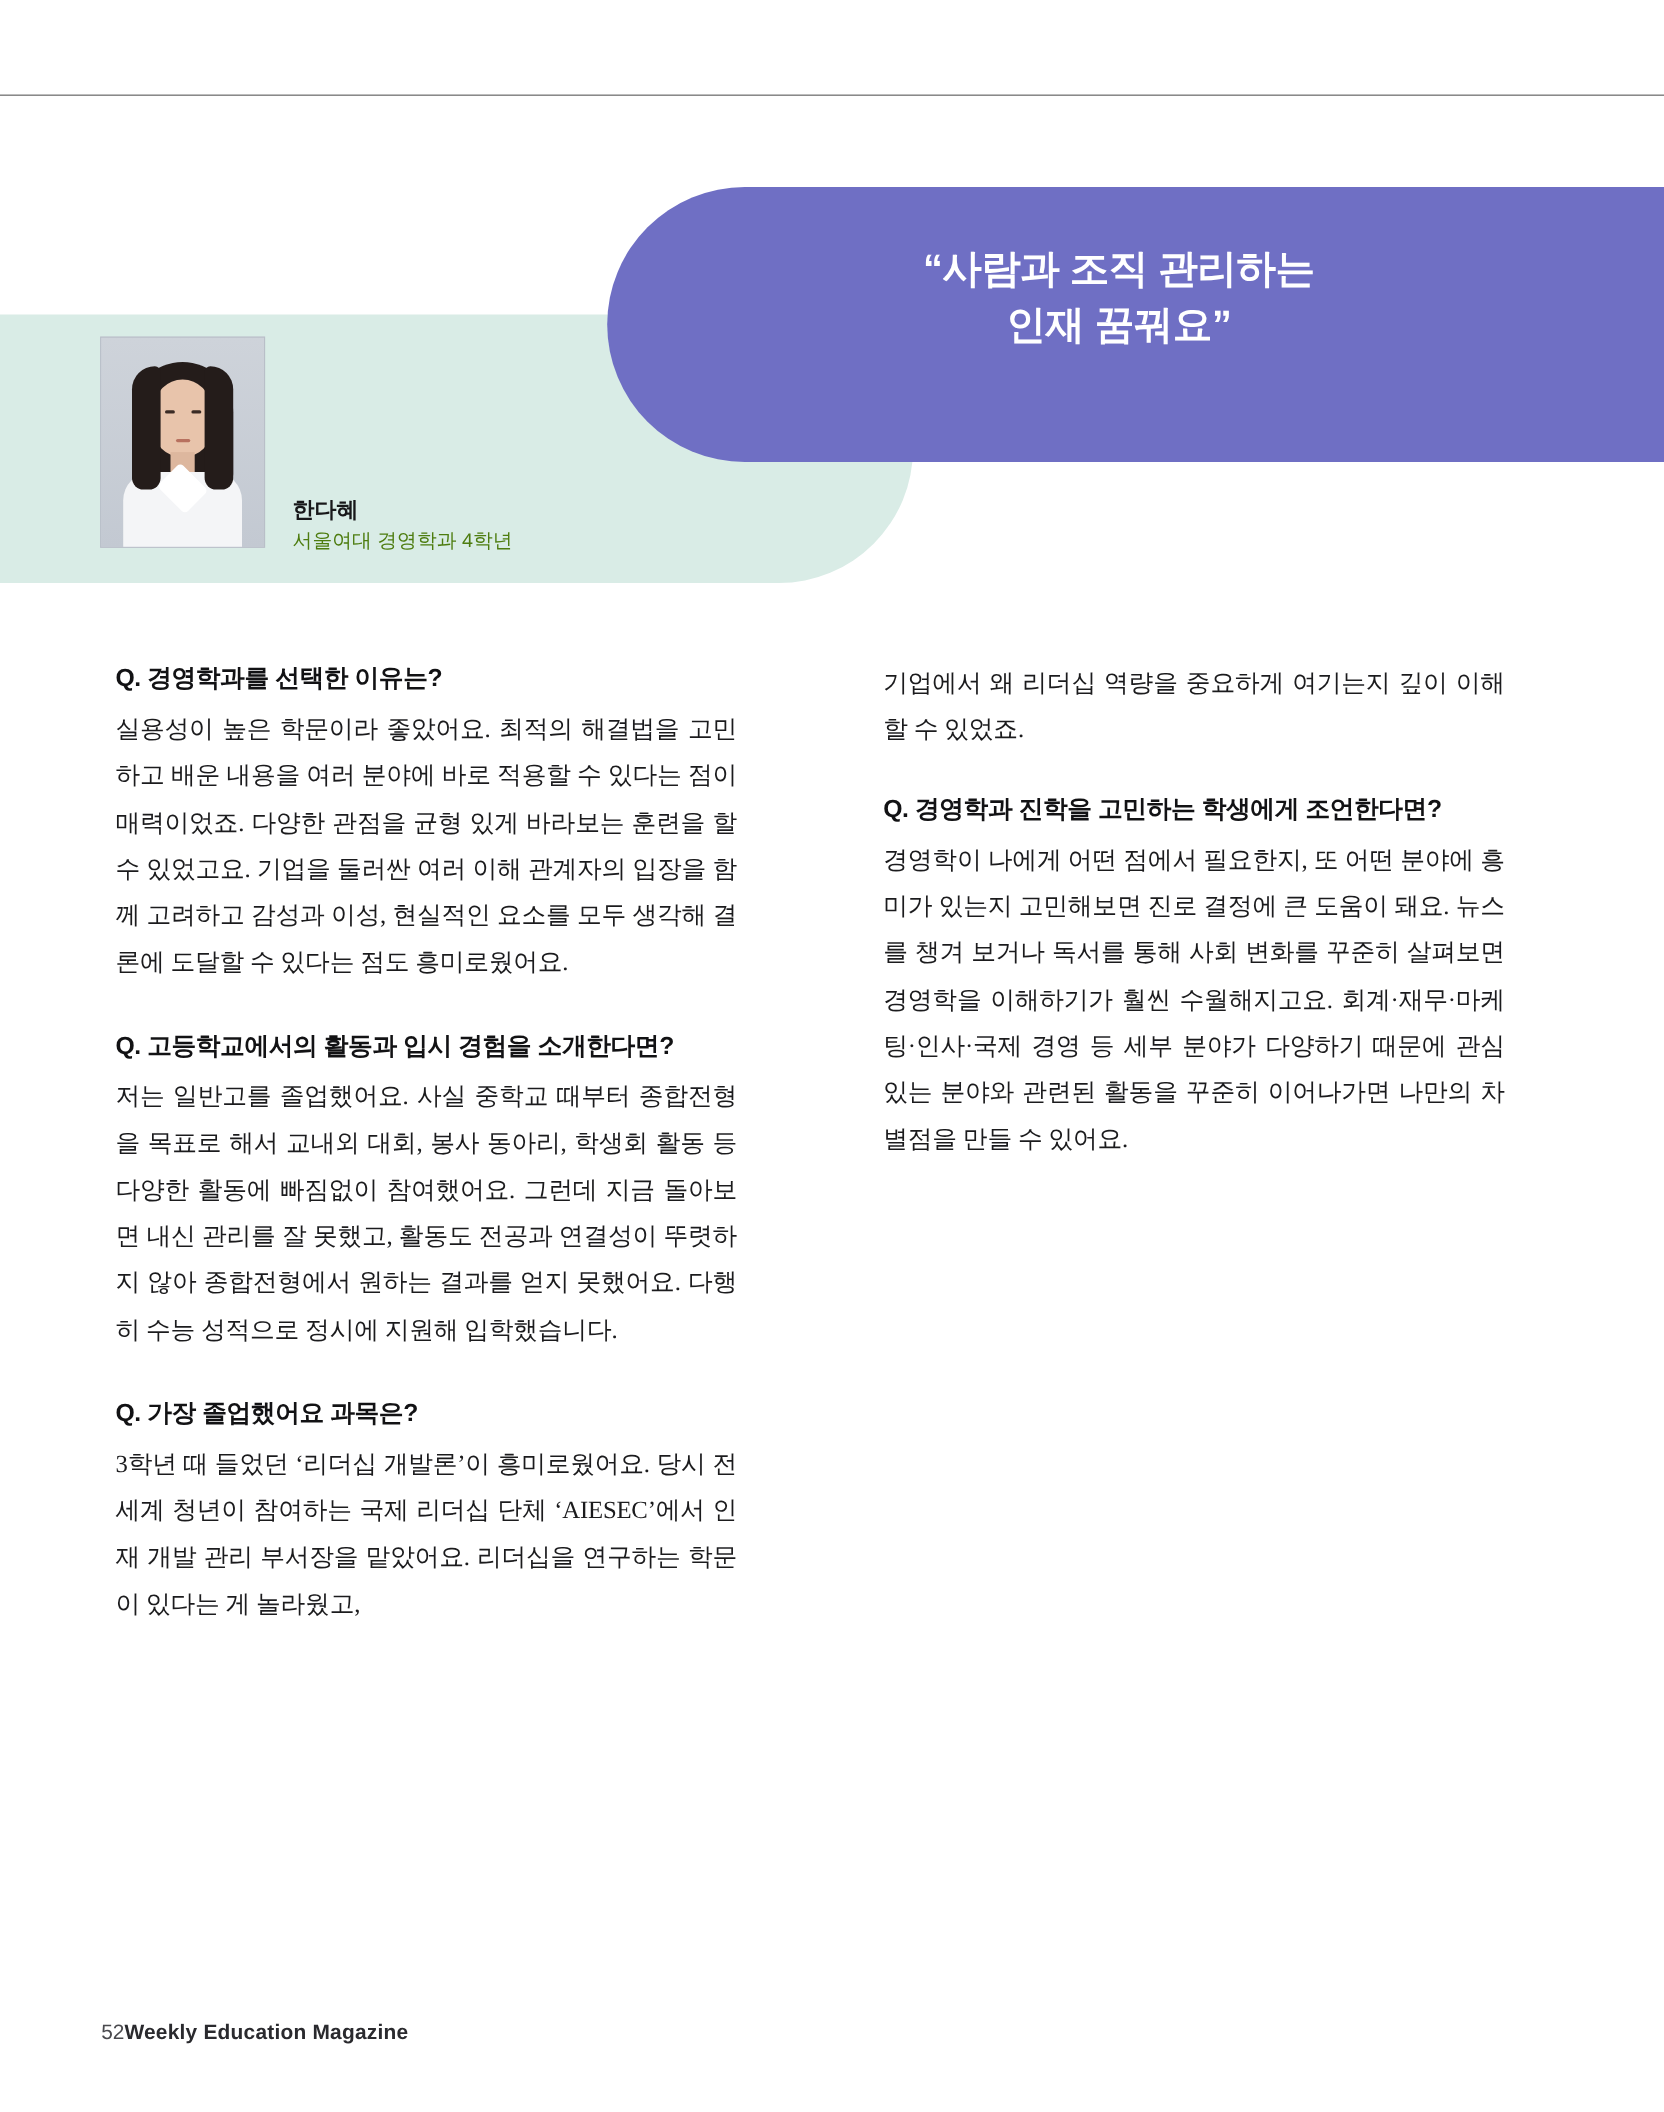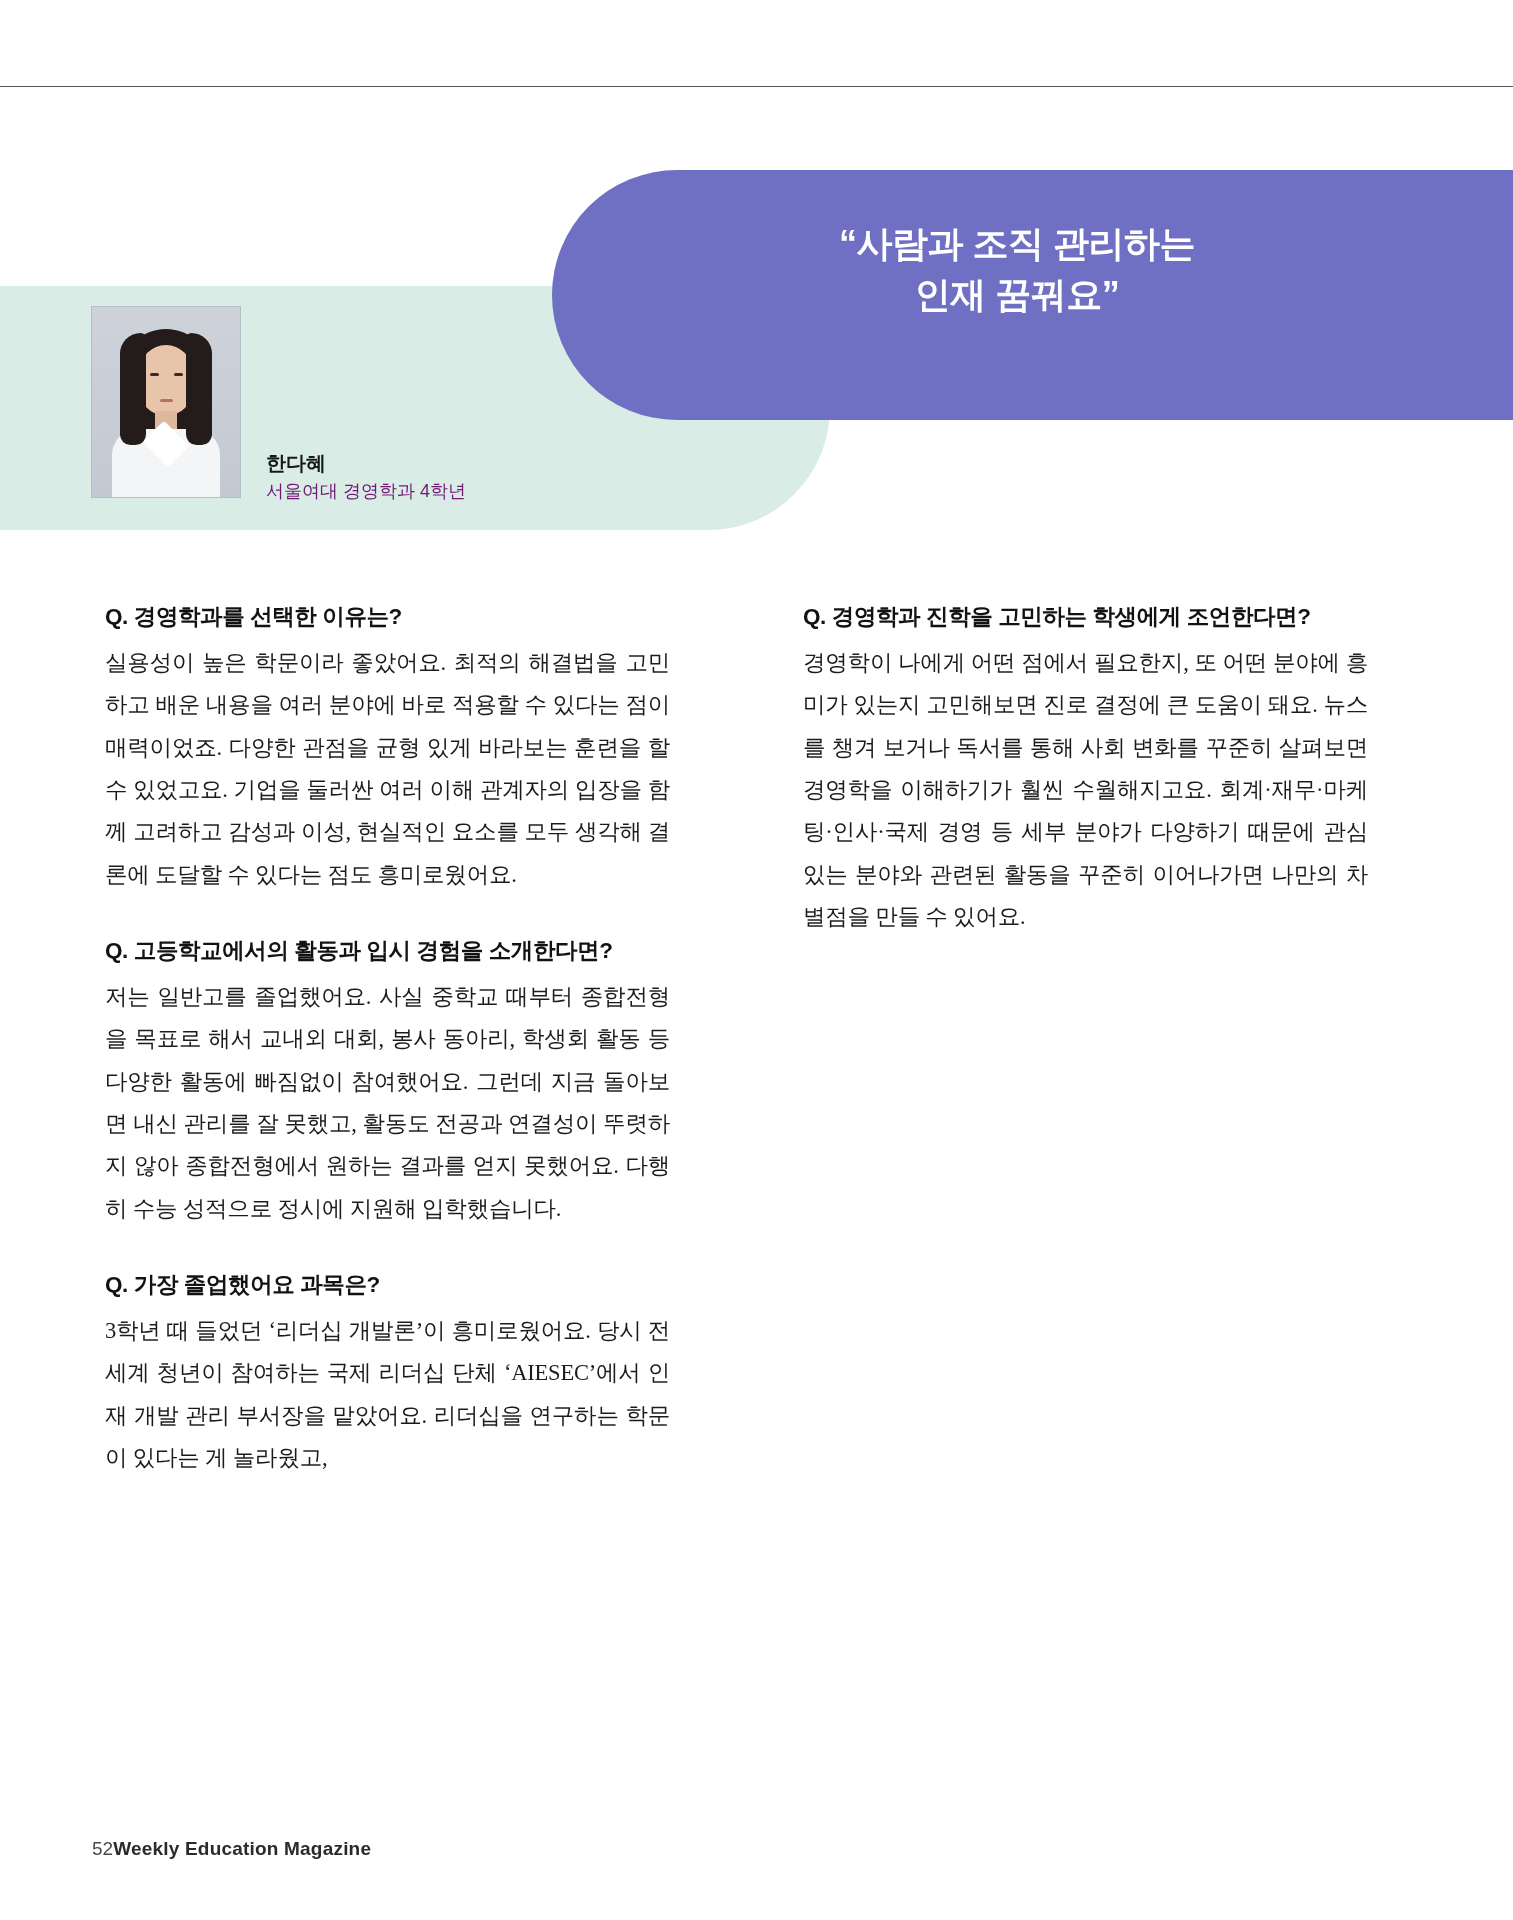--- a/index.html
+++ b/index.html
@@ -126,21 +126,21 @@
     font-weight: bold;
     font-size: 20px;
     color: #18181a;
   }
   .person-affil {
     position: absolute;
     left: 266px;
     top: 479px;
     font-family: "Liberation Sans", sans-serif;
     font-size: 18px;
-    color: #701a75;
+    color: #4d7c0f;
   }
 
   
   .columns {
     position: absolute;
     top: 600px;
     left: 13px;
     width: 1513px;
     height: 1190px;
     text-decoration: underline;
@@ -244,20 +244,23 @@
 
     <div class="block">
       <p class="q-head">Q. 가장 졸업했어요 과목은?</p>
       <p class="para">3학년 때 들었던 ‘리더십 개발론’이 흥미로웠어요. 당시 전 세계 청년이 참여하는 국제 리더십 단체 ‘AIESEC’에서 인재 개발 관리 부서장을 맡았어요. 리더십을 연구하는 학문이 있다는 게 놀라웠고,</p>
     </div>
 
   </div>
 
   <div class="col col-right">
 
+    <div class="block-tight">
+      <p class="para">기업에서 왜 리더십 역량을 중요하게 여기는지 깊이 이해할 수 있었죠.</p>
+    </div>
 
 
     <div class="block">
       <p class="q-head">Q. 경영학과 진학을 고민하는 학생에게 조언한다면?</p>
       <p class="para">경영학이 나에게 어떤 점에서 필요한지, 또 어떤 분야에 흥미가 있는지 고민해보면 진로 결정에 큰 도움이 돼요. 뉴스를 챙겨 보거나 독서를 통해 사회 변화를 꾸준히 살펴보면 경영학을 이해하기가 훨씬 수월해지고요. 회계·재무·마케팅·인사·국제 경영 등 세부 분야가 다양하기 때문에 관심 있는 분야와 관련된 활동을 꾸준히 이어나가면 나만의 차별점을 만들 수 있어요.</p>
     </div>
 
   </div>
 </div>
 

